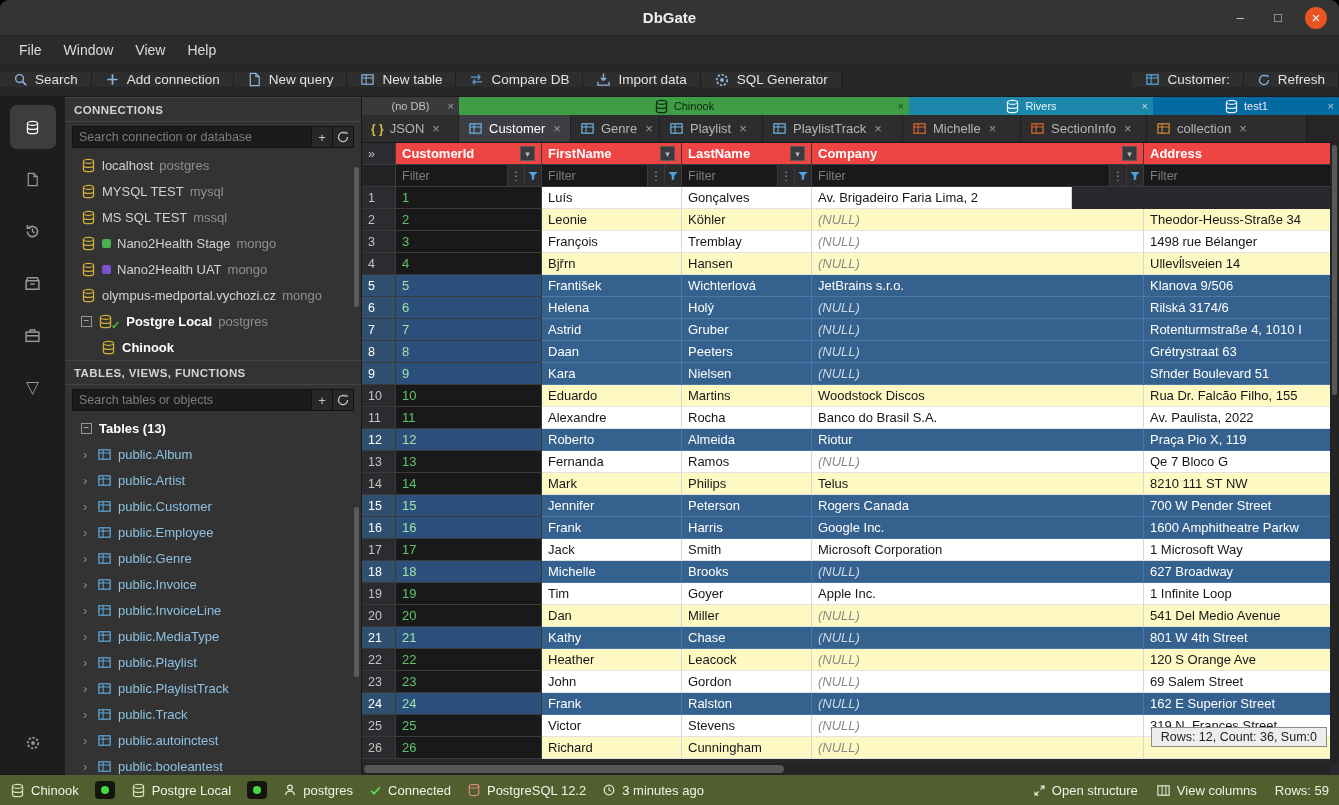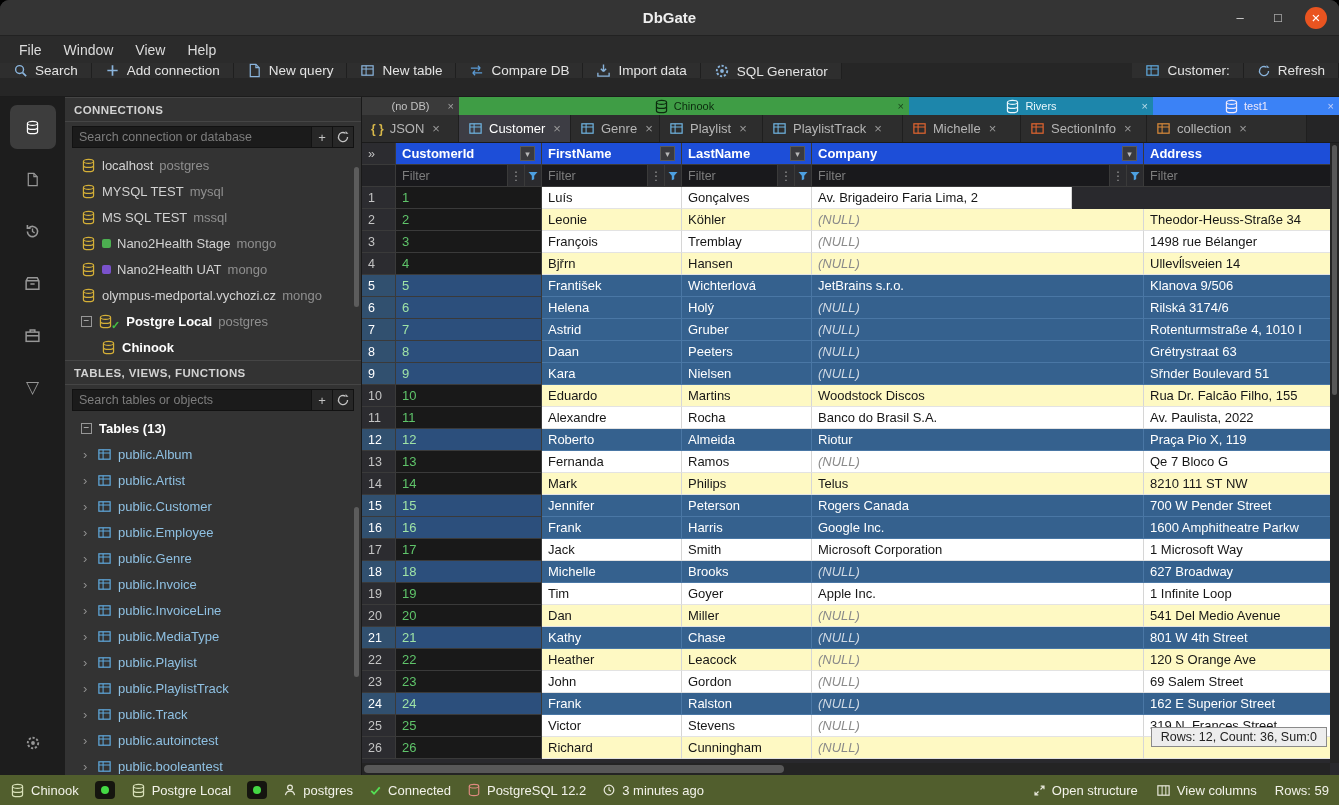--- a/index.html
+++ b/index.html
@@ -8,21 +8,21 @@
   
   .titlebar{height:36px;background:#343434;display:flex;align-items:center;position:relative;border-bottom:1px solid #222;flex:none}
   .title{position:absolute;left:0;right:0;text-align:center;font-weight:bold;font-size:15px;color:#efefef}
   .win-controls{margin-left:auto;display:flex;gap:16px;padding-right:12px;z-index:1;align-items:center}
   .win-btn{width:22px;height:22px;border-radius:50%;display:flex;align-items:center;justify-content:center;color:#d8d8d8;font-size:13px}
   .close-btn{width:22px;height:22px;border-radius:50%;background:#e95420;color:#fff;display:flex;align-items:center;justify-content:center;font-size:15px;line-height:1}
   
   .menubar{height:27px;background:#2b2b2b;display:flex;align-items:center;padding-left:8px;font-size:14px;flex:none}
   .menu-item{padding:3px 11px;color:#dcdcdc}
   
-  .toolbar{height:34px;background:#262626;display:flex;align-items:flex-start;border-bottom:1px solid #1c1c1c;flex:none}
+  .toolbar{height:34px;background:#262626;display:flex;align-items:center;border-bottom:1px solid #1c1c1c;flex:none}
   .tb-btn{display:flex;align-items:center;gap:7px;padding:0 13px;font-size:13.5px;color:#e3e3e3;background:#2e2e2e;border-right:1px solid #1f1f1f;white-space:nowrap}
   .tb-spacer{flex:1}
   .ic{display:inline-flex;align-items:center;justify-content:center;line-height:1}
   
   .content{flex:1;display:flex;min-height:0}
   .activity{width:65px;background:#1d1d1d;display:flex;flex-direction:column;align-items:center;padding-top:8px;gap:8px;flex:none}
   .act-item{width:46px;height:44px;display:flex;align-items:center;justify-content:center;border-radius:7px;color:#979797}
   .act-item.active{background:#3d3d3d;color:#fff}
   .act-bottom{margin-top:auto;margin-bottom:10px}
   
@@ -49,21 +49,21 @@
   .db-x{position:absolute;right:5px;font-size:11px;opacity:.75}
   .file-tabs{height:28px;display:flex;background:#252526;border-bottom:1px solid #1b1b1b;flex:none}
   .ftab{display:flex;align-items:center;gap:6px;padding:0 9px;font-size:13px;background:#2d2d2d;border-right:1px solid #1f1f1f;color:#b5b5b5;white-space:nowrap;overflow:hidden;flex:none}
   .ftab.active{background:#3d3d44;color:#fff}
   .tab-x{color:#9a9a9a;font-size:13px;margin-left:2px}
   
   .grid-wrap{flex:1;position:relative;overflow:hidden;background:#29292d}
   .g-row{display:flex;height:22px;flex:none}
   .g-cell{flex:none;display:flex;align-items:center;padding:0 6px;font-size:13px;border-right:1px solid #3a3a3a;border-bottom:1px solid #3a3a3a;overflow:hidden;white-space:nowrap}
   .gutter{width:34px;background:#2c2c30;color:#c4c4c4;font-size:12.5px}
-  .hcell{background:#1d4ed8;color:#fff;font-weight:bold;justify-content:space-between}
+  .hcell{background:#ef4444;color:#fff;font-weight:bold;justify-content:space-between}
   .hdrop{width:15px;height:15px;flex:none;border:1px solid #5a5a5a;background:#3a3a3e;color:#b8b8b8;font-size:9px;display:flex;align-items:center;justify-content:center;font-weight:normal}
   .fcell{background:#232326;padding:0;align-items:stretch}
   .f-input{flex:1;min-width:0;background:#19191c;border:none;color:#ccc;font-size:12.5px;padding:0 6px;font-family:"Liberation Sans",sans-serif}
   .f-input::placeholder,.searchbox input::placeholder{color:#7d7d7d}
   .f-btn{width:17px;flex:none;display:flex;align-items:center;justify-content:center;background:#2b2b2e;border-left:1px solid #3a3a3a;color:#9a9a9a;font-size:12px}
   .f-funnel{color:#4da0e0}
   .idcell{background:#191919;color:#5fc46a}
   .light{background:#fff;color:#161616;border-right:1px solid #d6d6d6;border-bottom:1px solid #e3e3e3}
   .d-row.alt .light{background:#fef9c3}
   .nullv{font-style:italic;color:#8a8a8a}
@@ -516,21 +516,21 @@
           <div class="db-group" style="width:244px;background:#1d86ab;color:#eaf7fc">
             <span class="ic">
               <svg viewBox="0 0 16 16" width="15" height="15">
                 <ellipse cx="8" cy="3.6" rx="5.4" ry="2.1" fill="none" stroke="currentColor" stroke-width="1.3"></ellipse>
                 <path d="M2.6 3.6v8.8c0 1.2 2.4 2.1 5.4 2.1s5.4-.9 5.4-2.1V3.6M2.6 8c0 1.2 2.4 2.1 5.4 2.1S13.4 9.2 13.4 8" fill="none" stroke="currentColor" stroke-width="1.3"></path>
               </svg>
             </span>
             <span>Rivers</span>
             <span class="db-x">×</span>
           </div>
-          <div class="db-group" style="width:160px;background:#3b82f6;color:#efe9fb">
+          <div class="db-group" style="width:160px;background:#0369a1;color:#efe9fb">
             <span class="ic">
               <svg viewBox="0 0 16 16" width="15" height="15">
                 <ellipse cx="8" cy="3.6" rx="5.4" ry="2.1" fill="none" stroke="currentColor" stroke-width="1.3"></ellipse>
                 <path d="M2.6 3.6v8.8c0 1.2 2.4 2.1 5.4 2.1s5.4-.9 5.4-2.1V3.6M2.6 8c0 1.2 2.4 2.1 5.4 2.1S13.4 9.2 13.4 8" fill="none" stroke="currentColor" stroke-width="1.3"></path>
               </svg>
             </span>
             <span>test1</span>
             <span class="db-x">×</span>
           </div>
         </div>

